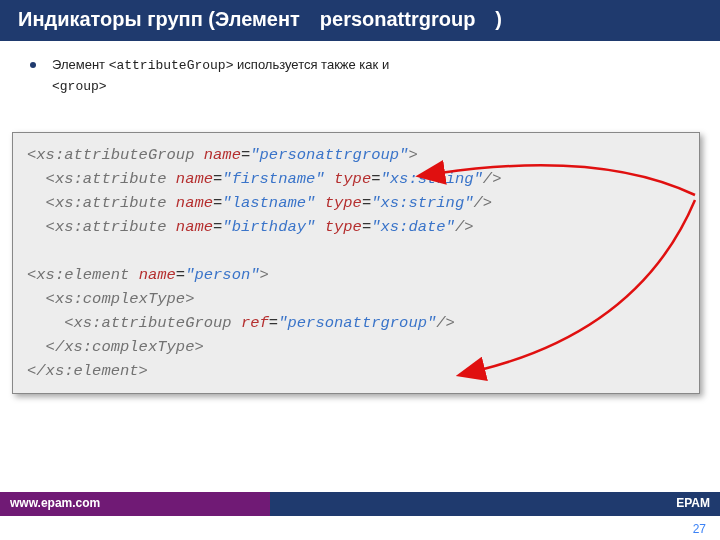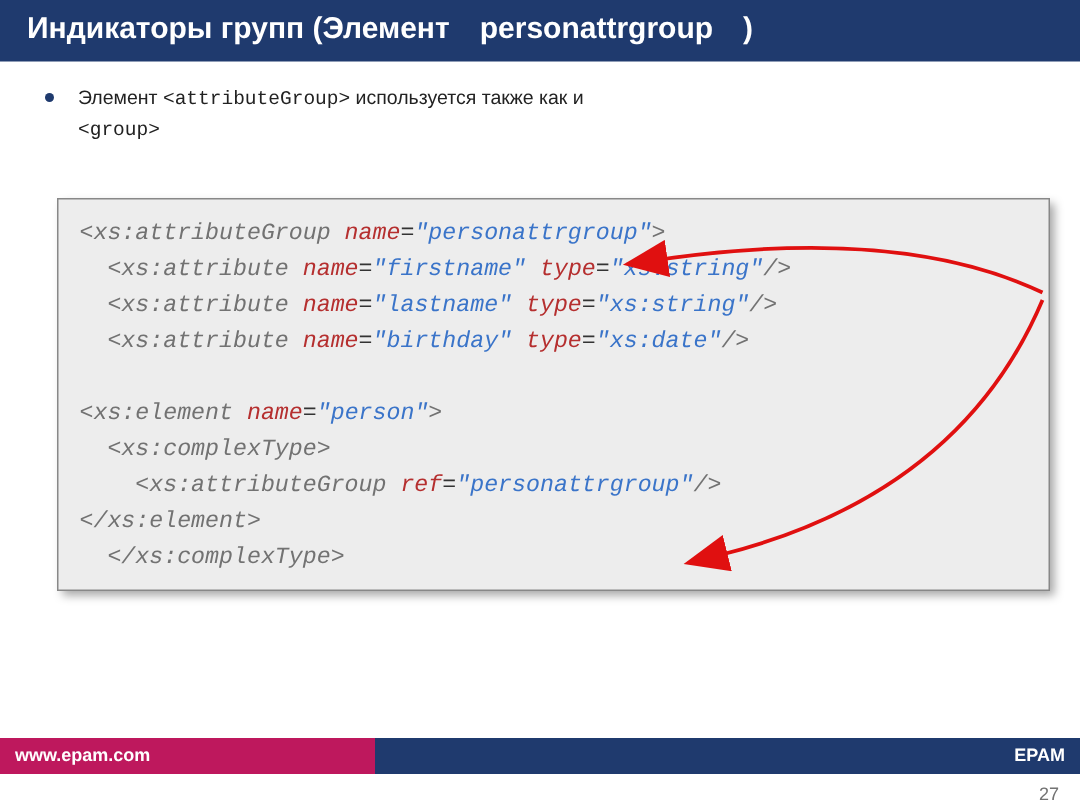--- a/index.html
+++ b/index.html
@@ -20,44 +20,44 @@
     position: relative; font-size: 13px; line-height: 1.5;
     color: #222; padding-left: 0;
   }
   .bullet-dot {
     position: absolute; left: -22px; top: 7px;
     width: 6px; height: 6px; border-radius: 50%;
     background: #1f3a6e;
   }
   .mono { font-family: Consolas, "Courier New", monospace; }
   .code-block {
-    margin: 36px 20px 0 38px;
+    margin: 36px 20px 0 12px;
     border: 1px solid #888;
     background: #ededed;
     padding: 10px 0 10px 14px;
     font-family: Consolas, "Courier New", monospace;
     font-size: 15.5px; font-style: italic; color: #333;
     line-height: 1.55; position: relative;
     box-shadow: 3px 3px 6px rgba(0,0,0,0.35);
   }
   .code-block .line { white-space: pre; }
   .c-tag { color: #727272; font-style: italic; }
   .c-name { color: #b52f2f; font-style: italic; }
   .c-val { color: #3a74c9; font-style: italic; }
   .c-eq { color: #333; }
   .footer {
     position: absolute; left: 0; bottom: 24px;
     width: 100%; height: 24px; display: flex;
     font-size: 12px; color: #fff; font-weight: 600;
   }
-  .footer .seg1 { background: #be185d; width: 250px; padding: 4px 10px; }
+  .footer .seg1 { background: #701a75; width: 270px; padding: 4px 10px; }
   .footer .seg2 { background: #1f3a6e; flex: 1; padding: 4px 10px; text-align: right; }
   .page-num {
     position: absolute; right: 14px; bottom: 4px;
-    font-size: 12px; color: #737373; margin-top: 37px;
+    font-size: 12px; color: #3b82f6; margin-top: 37px;
   }
   svg.arrows {
     position: absolute; left: 0; top: 0;
     width: 720px; height: 540px; pointer-events: none;
   }
 </style>
 </head>
 <body>
 
 <div class="title-bar">
@@ -76,22 +76,22 @@
 
 <div class="code-block">
   <div class="line"><span class="c-tag">&lt;xs:attributeGroup</span><span class="c-name"> name</span><span class="c-eq">=</span><span class="c-val">"personattrgroup"</span><span class="c-tag">&gt;</span></div>
   <div class="line"><span class="c-tag">  &lt;xs:attribute</span><span class="c-name"> name</span><span class="c-eq">=</span><span class="c-val">"firstname"</span><span class="c-name"> type</span><span class="c-eq">=</span><span class="c-val">"xs:string"</span><span class="c-tag">/&gt;</span></div>
   <div class="line"><span class="c-tag">  &lt;xs:attribute</span><span class="c-name"> name</span><span class="c-eq">=</span><span class="c-val">"lastname"</span><span class="c-name"> type</span><span class="c-eq">=</span><span class="c-val">"xs:string"</span><span class="c-tag">/&gt;</span></div>
   <div class="line"><span class="c-tag">  &lt;xs:attribute</span><span class="c-name"> name</span><span class="c-eq">=</span><span class="c-val">"birthday"</span><span class="c-name"> type</span><span class="c-eq">=</span><span class="c-val">"xs:date"</span><span class="c-tag">/&gt;</span></div>
   <div class="line"><span class="c-tag"> </span></div>
   <div class="line"><span class="c-tag">&lt;xs:element</span><span class="c-name"> name</span><span class="c-eq">=</span><span class="c-val">"person"</span><span class="c-tag">&gt;</span></div>
   <div class="line"><span class="c-tag">  &lt;xs:complexType&gt;</span></div>
   <div class="line"><span class="c-tag">    &lt;xs:attributeGroup</span><span class="c-name"> ref</span><span class="c-eq">=</span><span class="c-val">"personattrgroup"</span><span class="c-tag">/&gt;</span></div>
+  <div class="line"><span class="c-tag">  &lt;/xs:complexType&gt;</span></div>
   <div class="line"><span class="c-tag">&lt;/xs:element&gt;</span></div>
-  <div class="line"><span class="c-tag">  &lt;/xs:complexType&gt;</span></div>
 </div>
 
 <svg class="arrows">
   <defs>
     <marker id="ah" markerWidth="12" markerHeight="10" refX="2" refY="5" orient="auto">
       <path d="M0,0 L12,5 L0,10 Z" fill="#e01010"></path>
     </marker>
   </defs>
   <path d="M695,195 Q600,150 440,173" stroke="#e01010" stroke-width="2.5" fill="none" marker-end="url(#ah)"></path>
   <path d="M695,200 Q640,330 480,370" stroke="#e01010" stroke-width="2.5" fill="none" marker-end="url(#ah)"></path>

